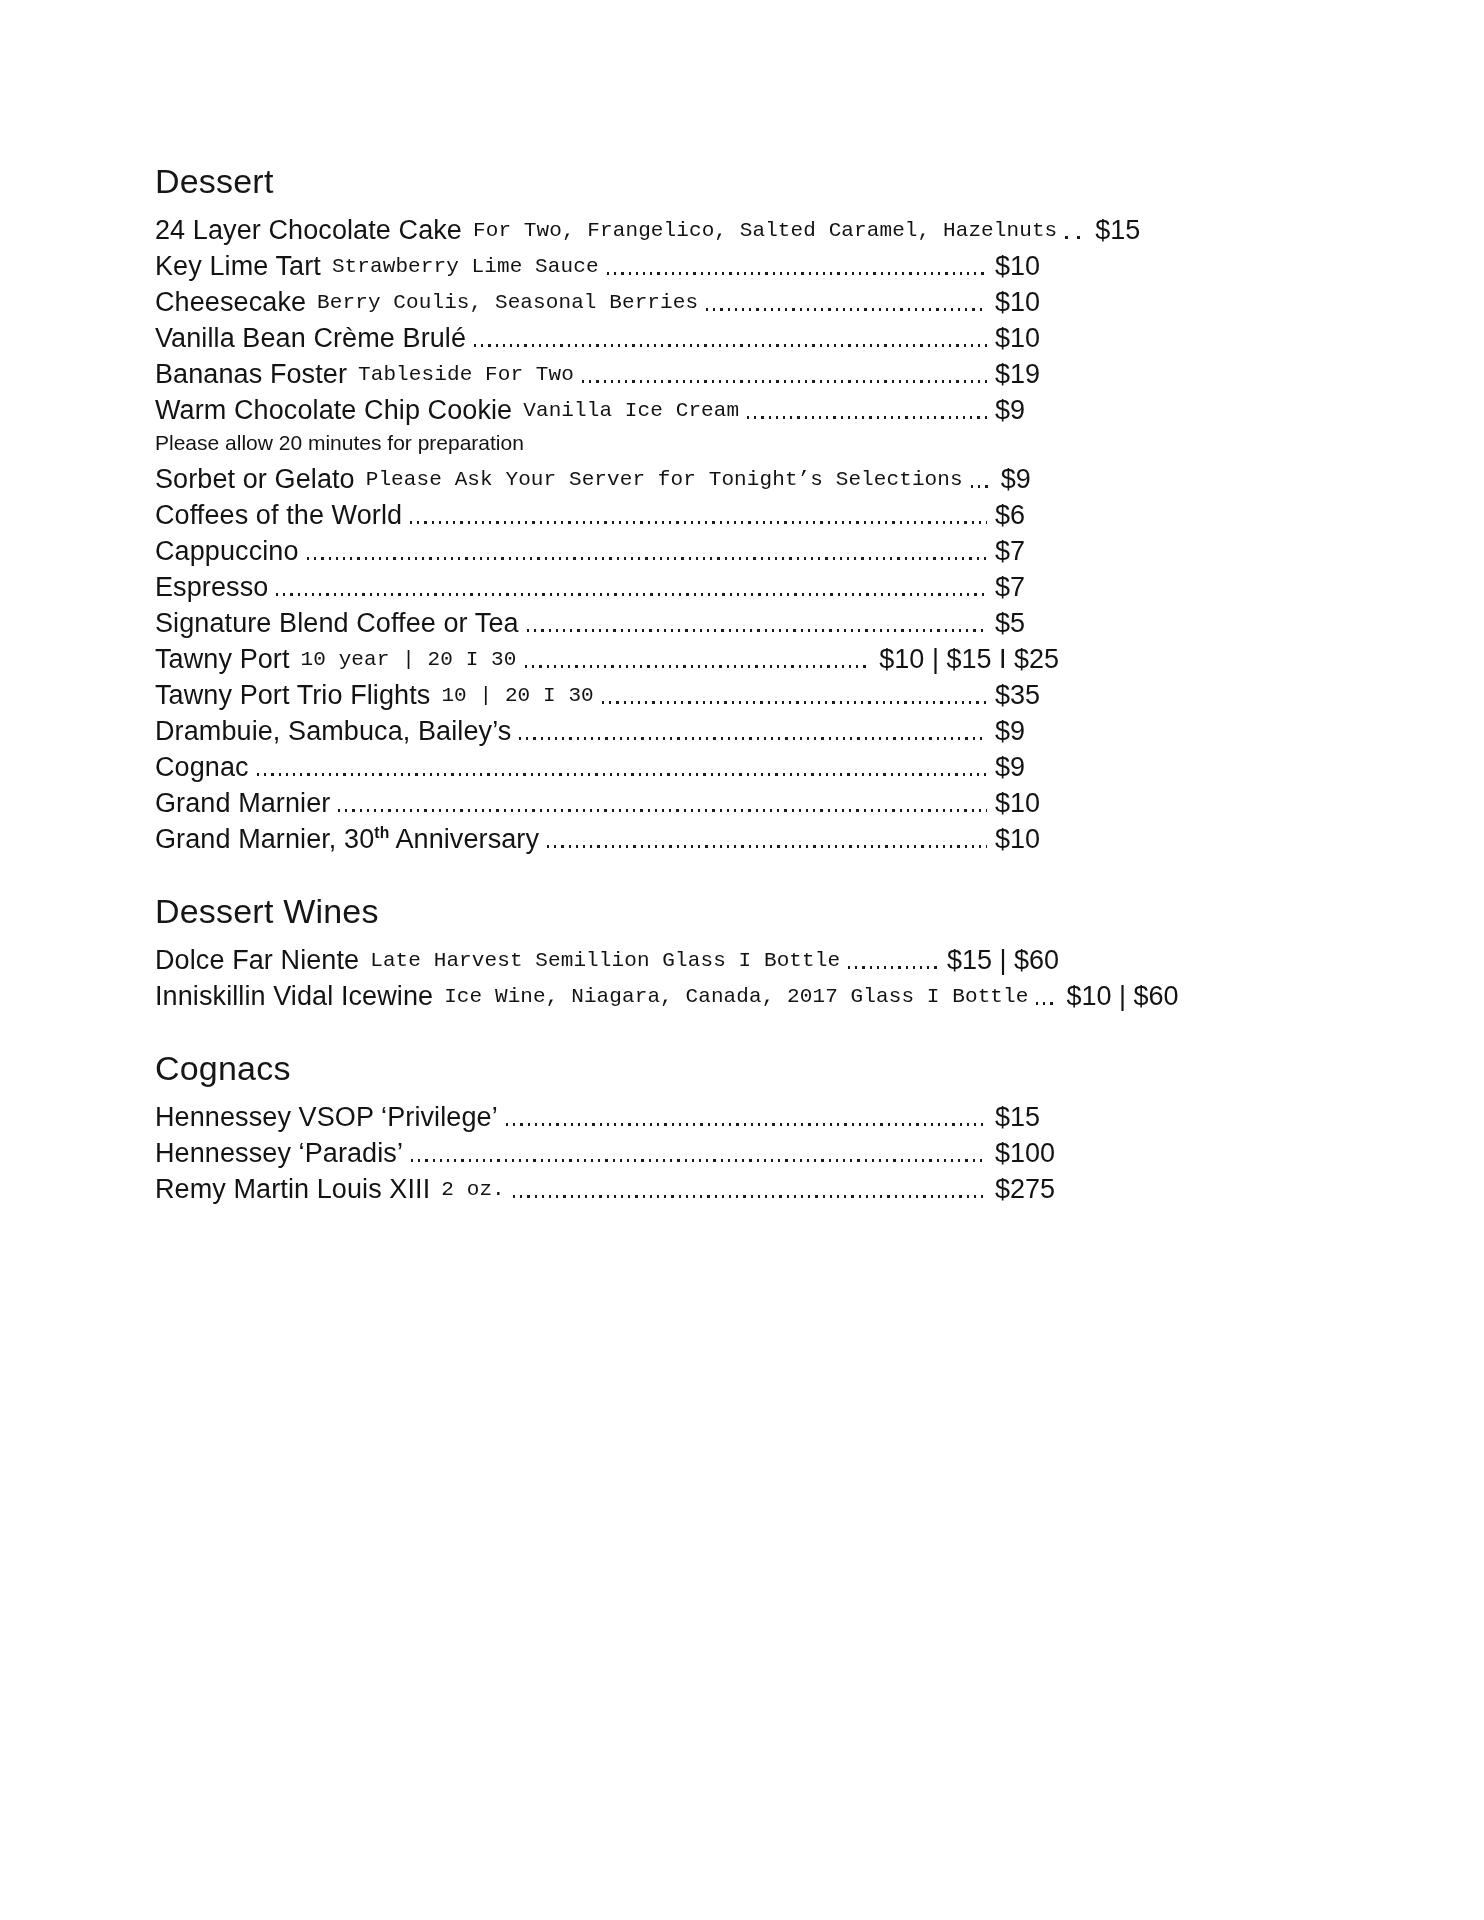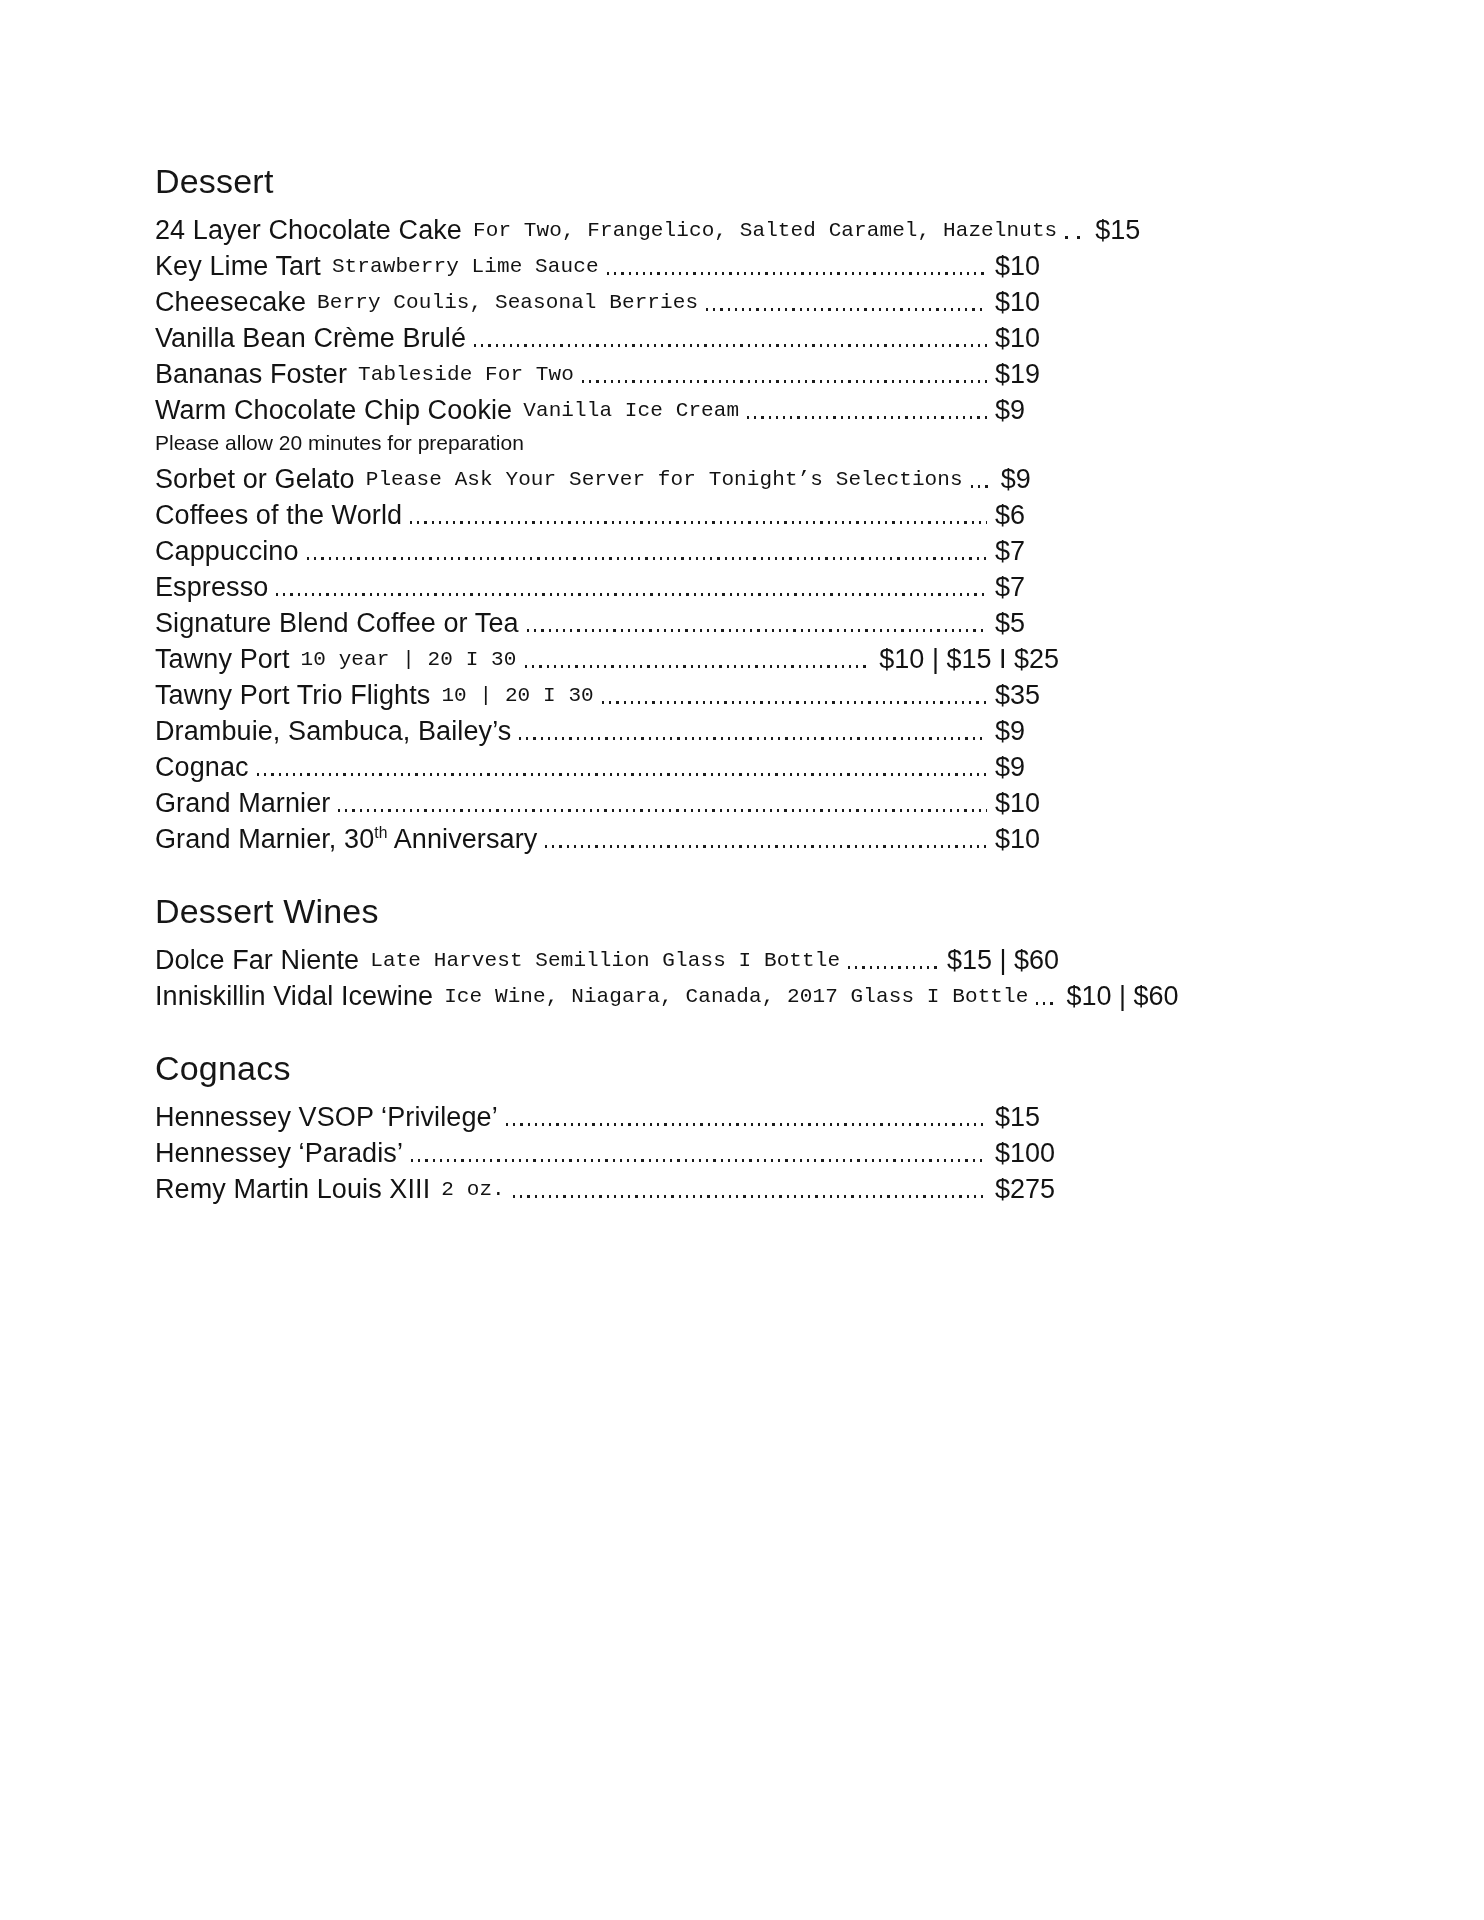--- a/index.html
+++ b/index.html
@@ -75,20 +75,21 @@
   }
   .note {
     font-size: 21px;
     line-height: 24px;
     margin: -2px 0 11px 0;
   }
   sup {
     font-size: 0.58em;
     line-height: 0;
     vertical-align: super;
+    font-weight: bold;
   }
 </style>
 </head>
 <body>
 
 <main class="page">
   <div id="menu-root">
       <section class="section">
         <h2 class="section-title">Dessert</h2>
         <div class="row">

